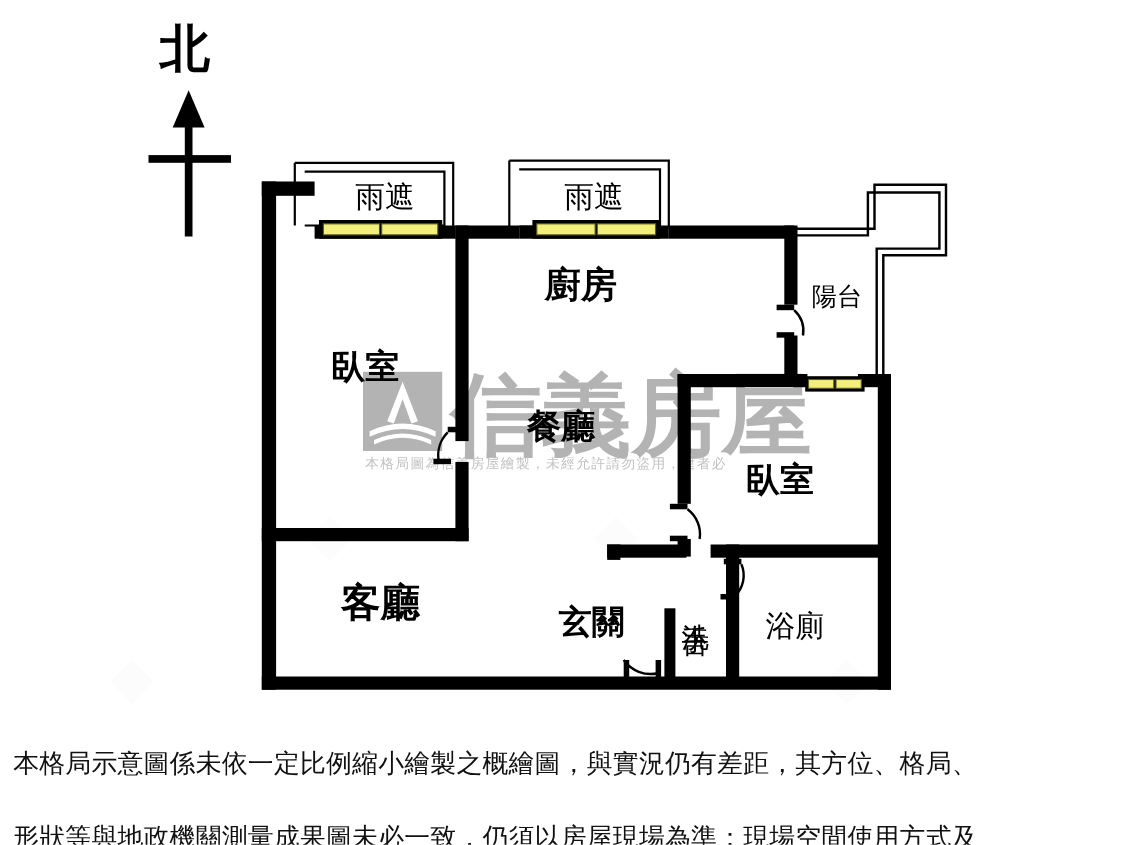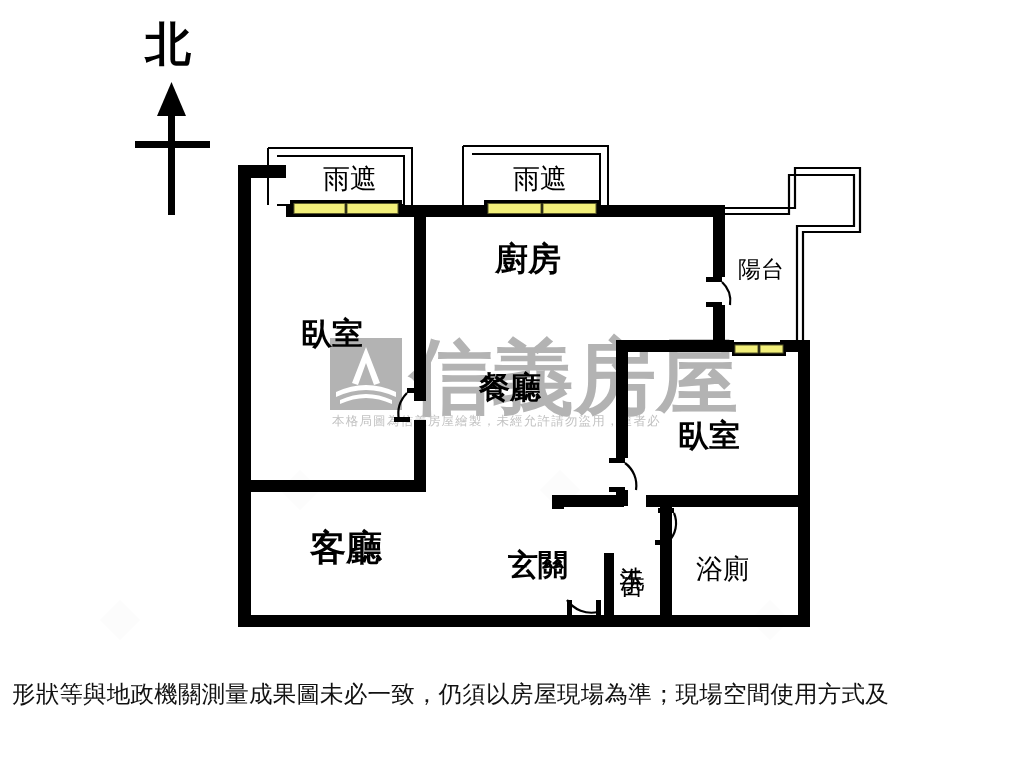--- a/index.html
+++ b/index.html
@@ -198,17 +198,18 @@
       <text x="709" y="446" font-size="31" font-weight="bold" text-anchor="middle">臥室</text>
       <text x="346" y="560" font-size="36" font-weight="bold" text-anchor="middle">客廳</text>
       <text x="538" y="575" font-size="30" font-weight="bold" text-anchor="middle">玄關</text>
       <text x="632" y="551" font-size="25" text-anchor="middle" writing-mode="tb" glyph-orientation-vertical="0" letter-spacing="3">洗手台</text>
       <text x="723" y="578" font-size="27" text-anchor="middle">浴廁</text>
     </g>
 
   </svg>
 
   <div class="disclaimer">
+    <div>本格局示意圖係未依一定比例縮小繪製之概繪圖，與實況仍有差距，其方位、格局、</div>
     <div>形狀等與地政機關測量成果圖未必一致，仍須以房屋現場為準；現場空間使用方式及</div>
     
   </div>
 
 </div>
 
 </body></html>

